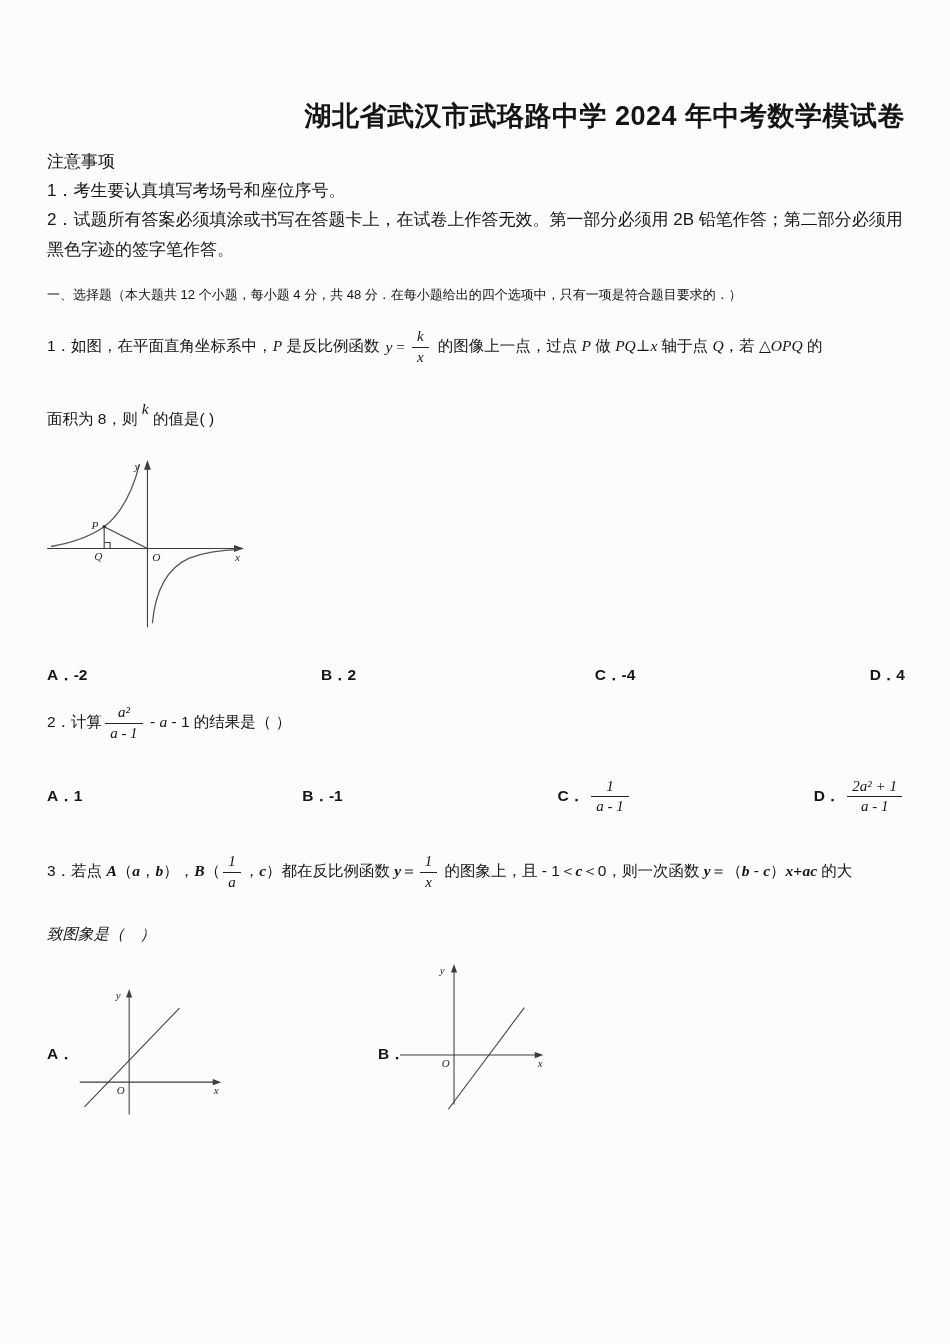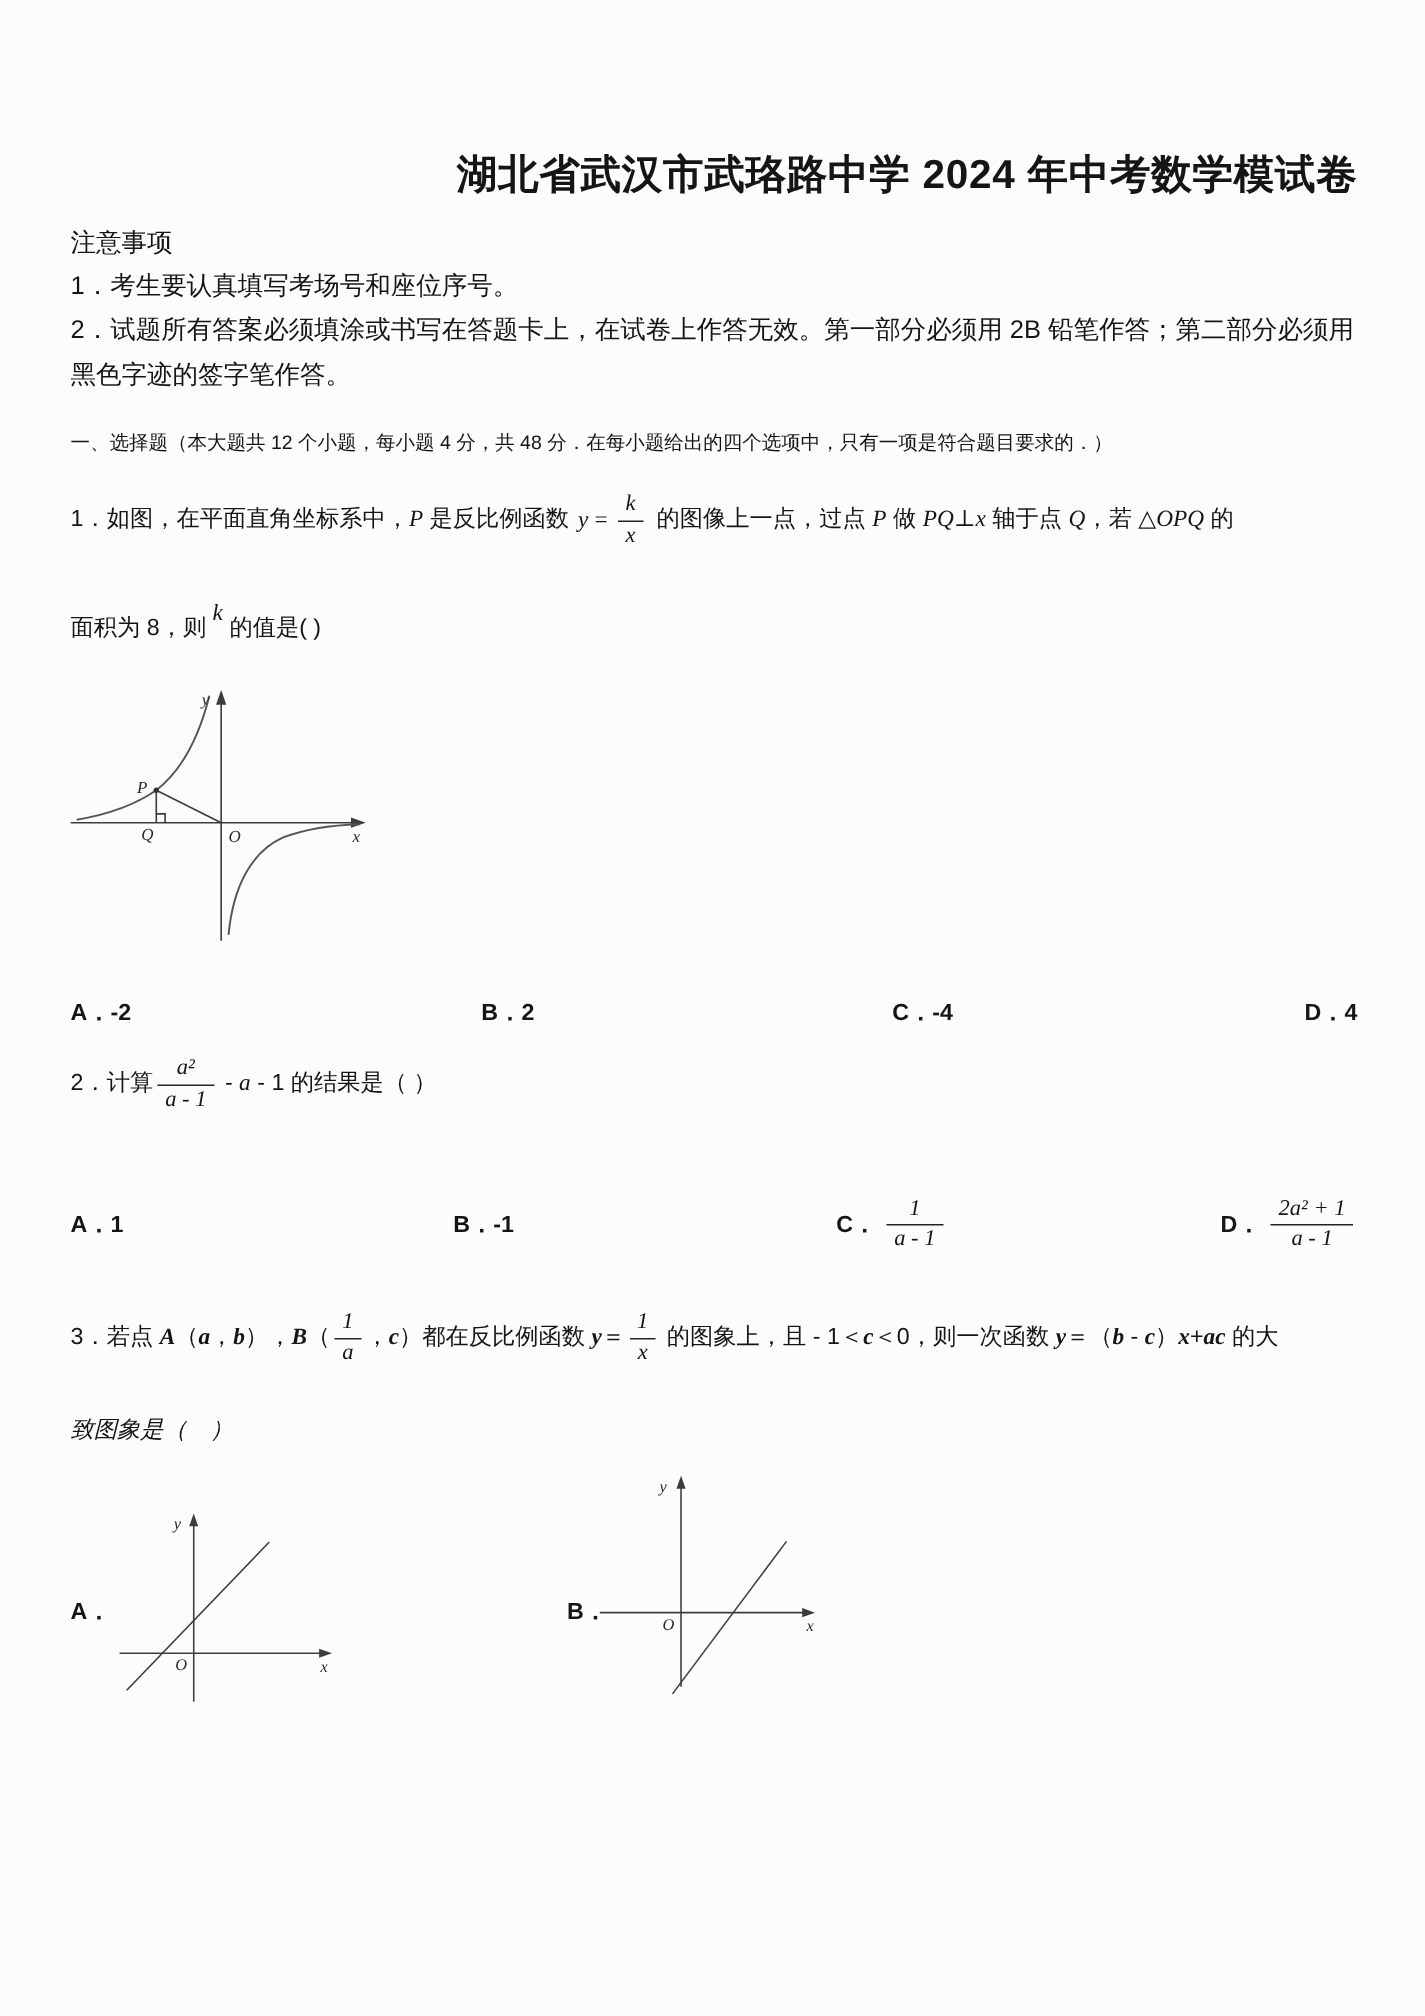--- a/index.html
+++ b/index.html
@@ -35,21 +35,21 @@
   .q1-line2 { margin-top:40px; }
   .figure1 { margin-top:26px; margin-left:-6px; display:block; }
   .optrow { display:flex; margin-top:30px; font-size:15.5px; font-weight:bold; align-items:center;justify-content:space-between; }
   .optrow .opt { width:165px; flex:0 0 auto; }
   .optrow .opt:nth-child(3) { width:166px; }
   .optrow .opt:last-child { width:auto; }
   .optfrac { display:inline-flex; align-items:center; }
   .optfrac .olabel { margin-right:4px; }
   .optfrac .frac { font-weight:normal; }
   .q2-line { margin-top:18px; }
-  .q2-opts { margin-top:56px; }
+  .q2-opts { margin-top:36px; }
   .q3-line { margin-top:38px; }
   .q3-line2 { margin-top:30px;font-style:italic; }
   .graphs { position:relative; height:175px; margin-top:14px; }
   .graphs .glabelA { position:absolute; left:0; top:82px; font-size:15.5px; font-weight:bold; }
   .graphs .glabelB { position:absolute; left:331px; top:82px; font-size:15.5px; font-weight:bold; }
   .graphs .figA { position:absolute; left:28px; top:25px; }
   .graphs .figB { position:absolute; left:348px; top:0; }
   svg { overflow:visible; }
   svg line, svg path, svg polyline { stroke:#3c3c3c; fill:none; stroke-width:1.1; }
   svg path.curve { stroke:#555; stroke-width:1.3; }

